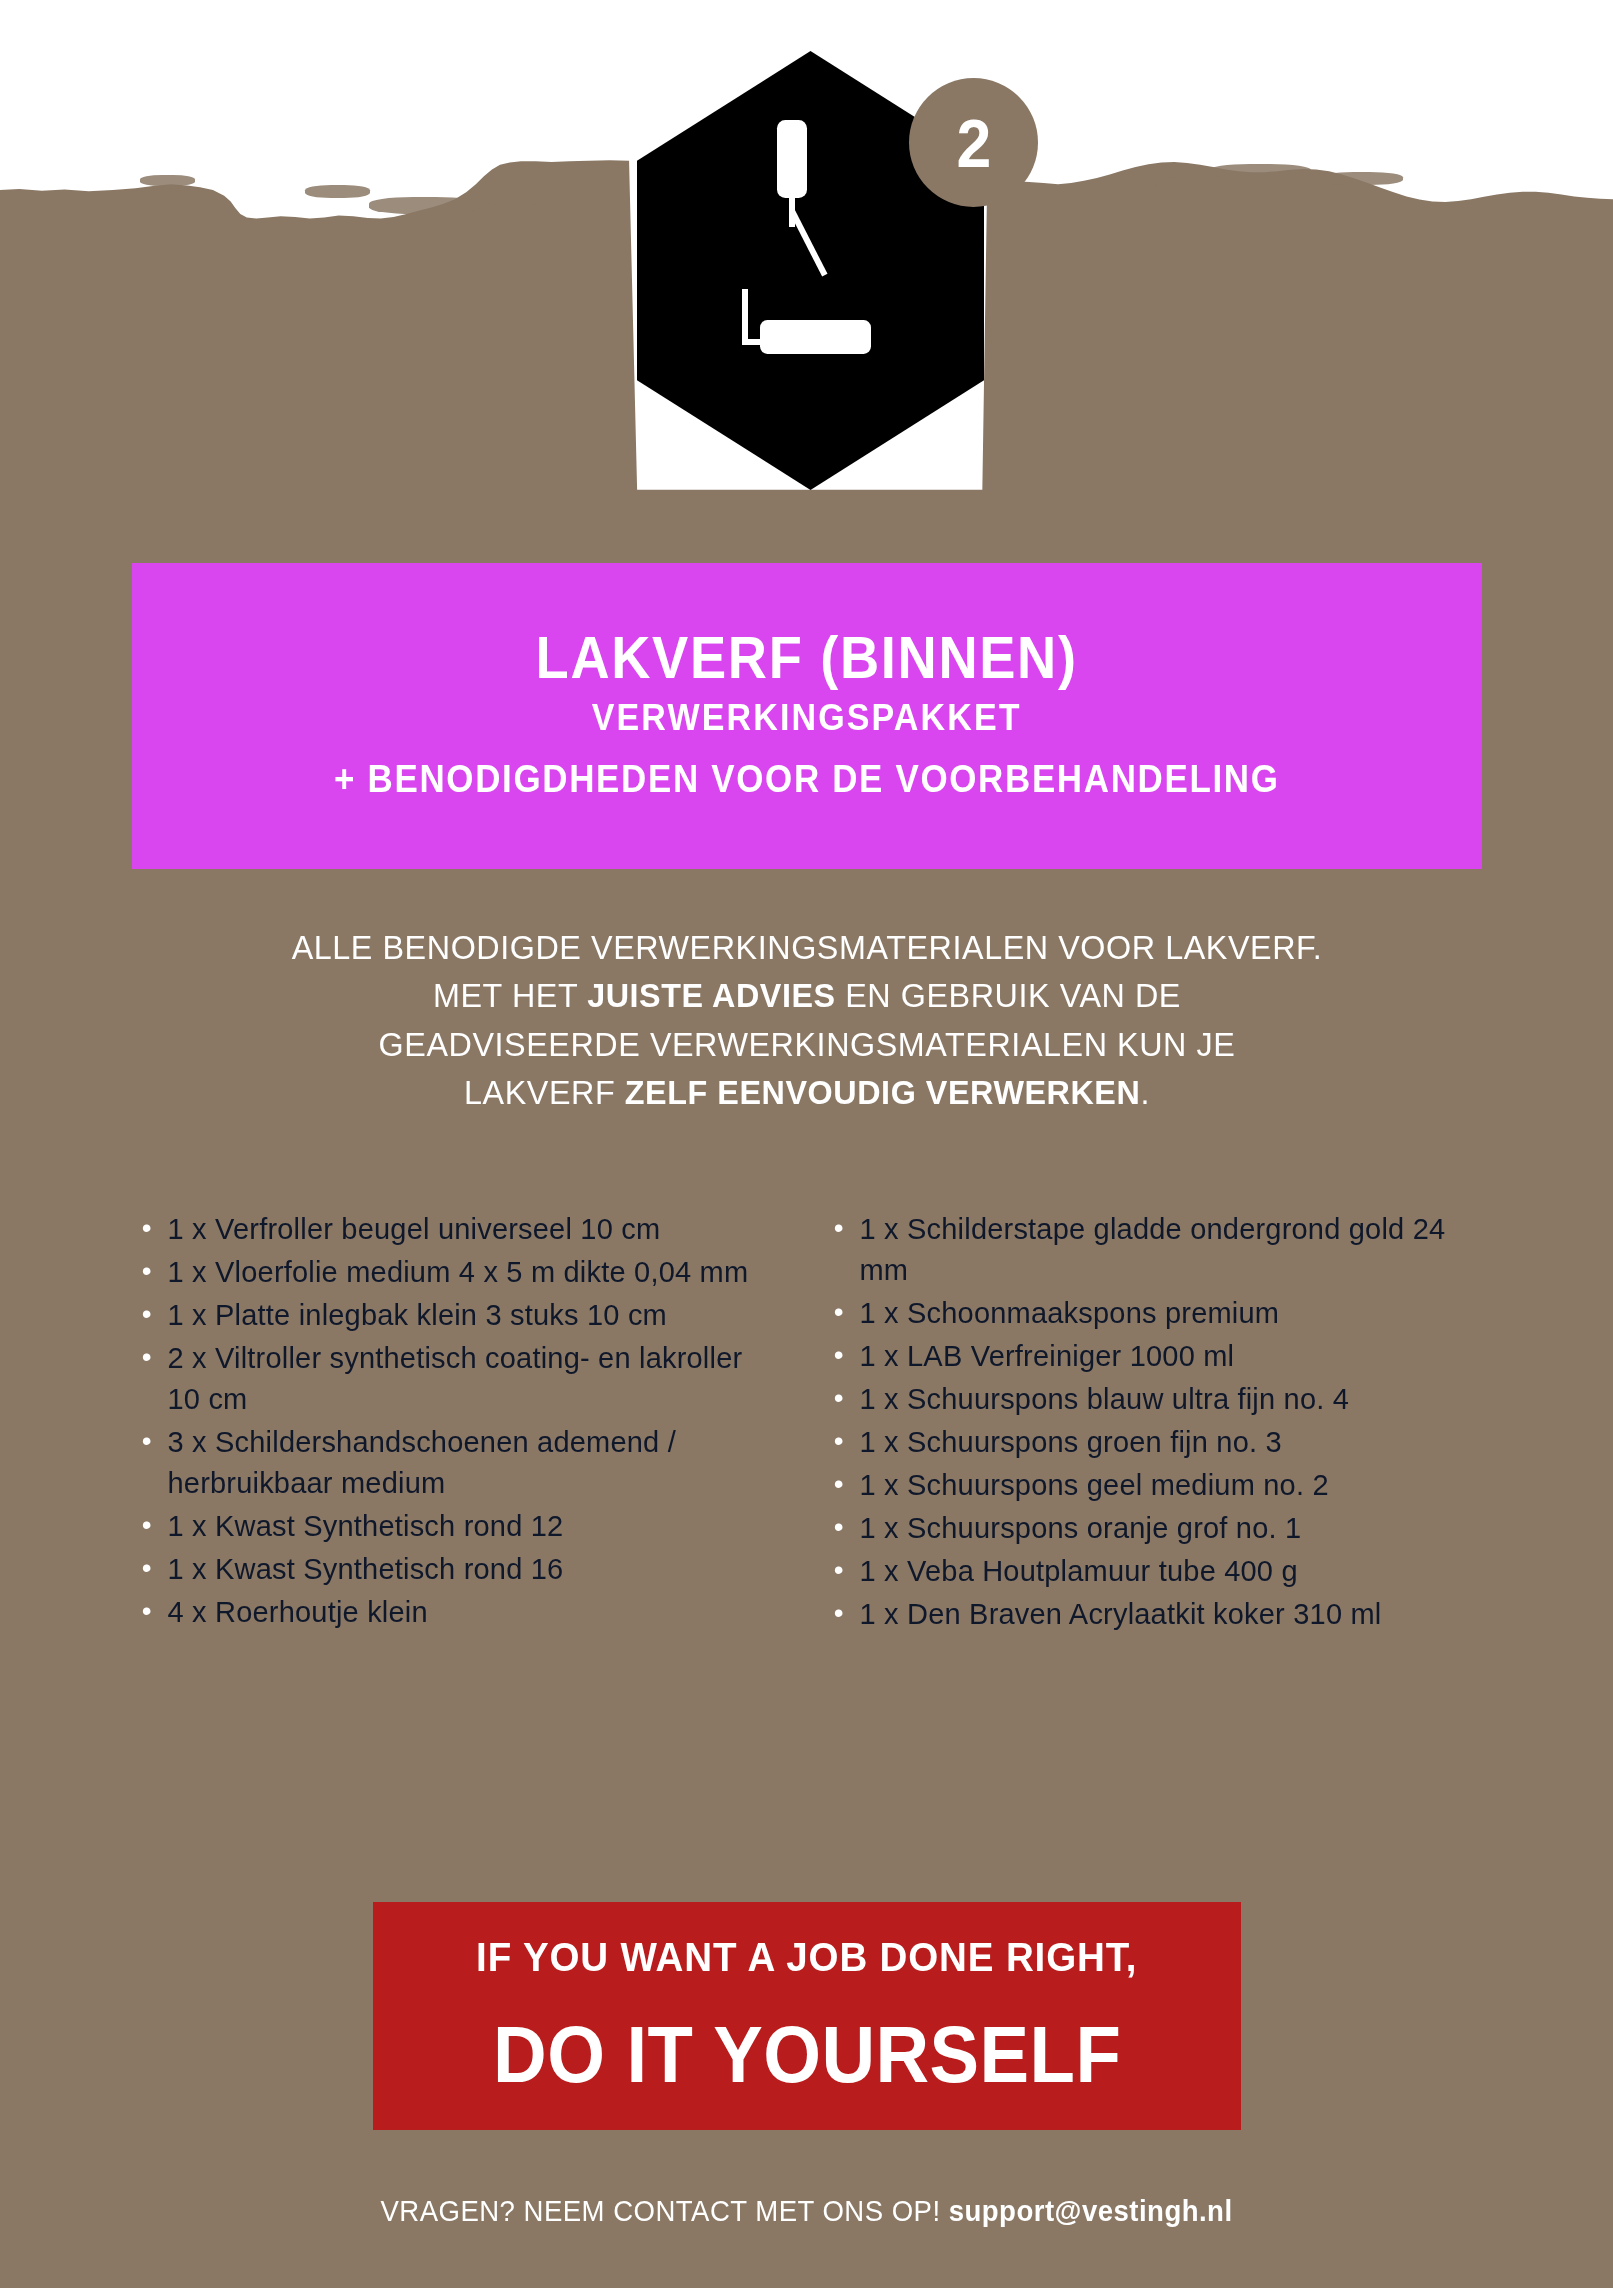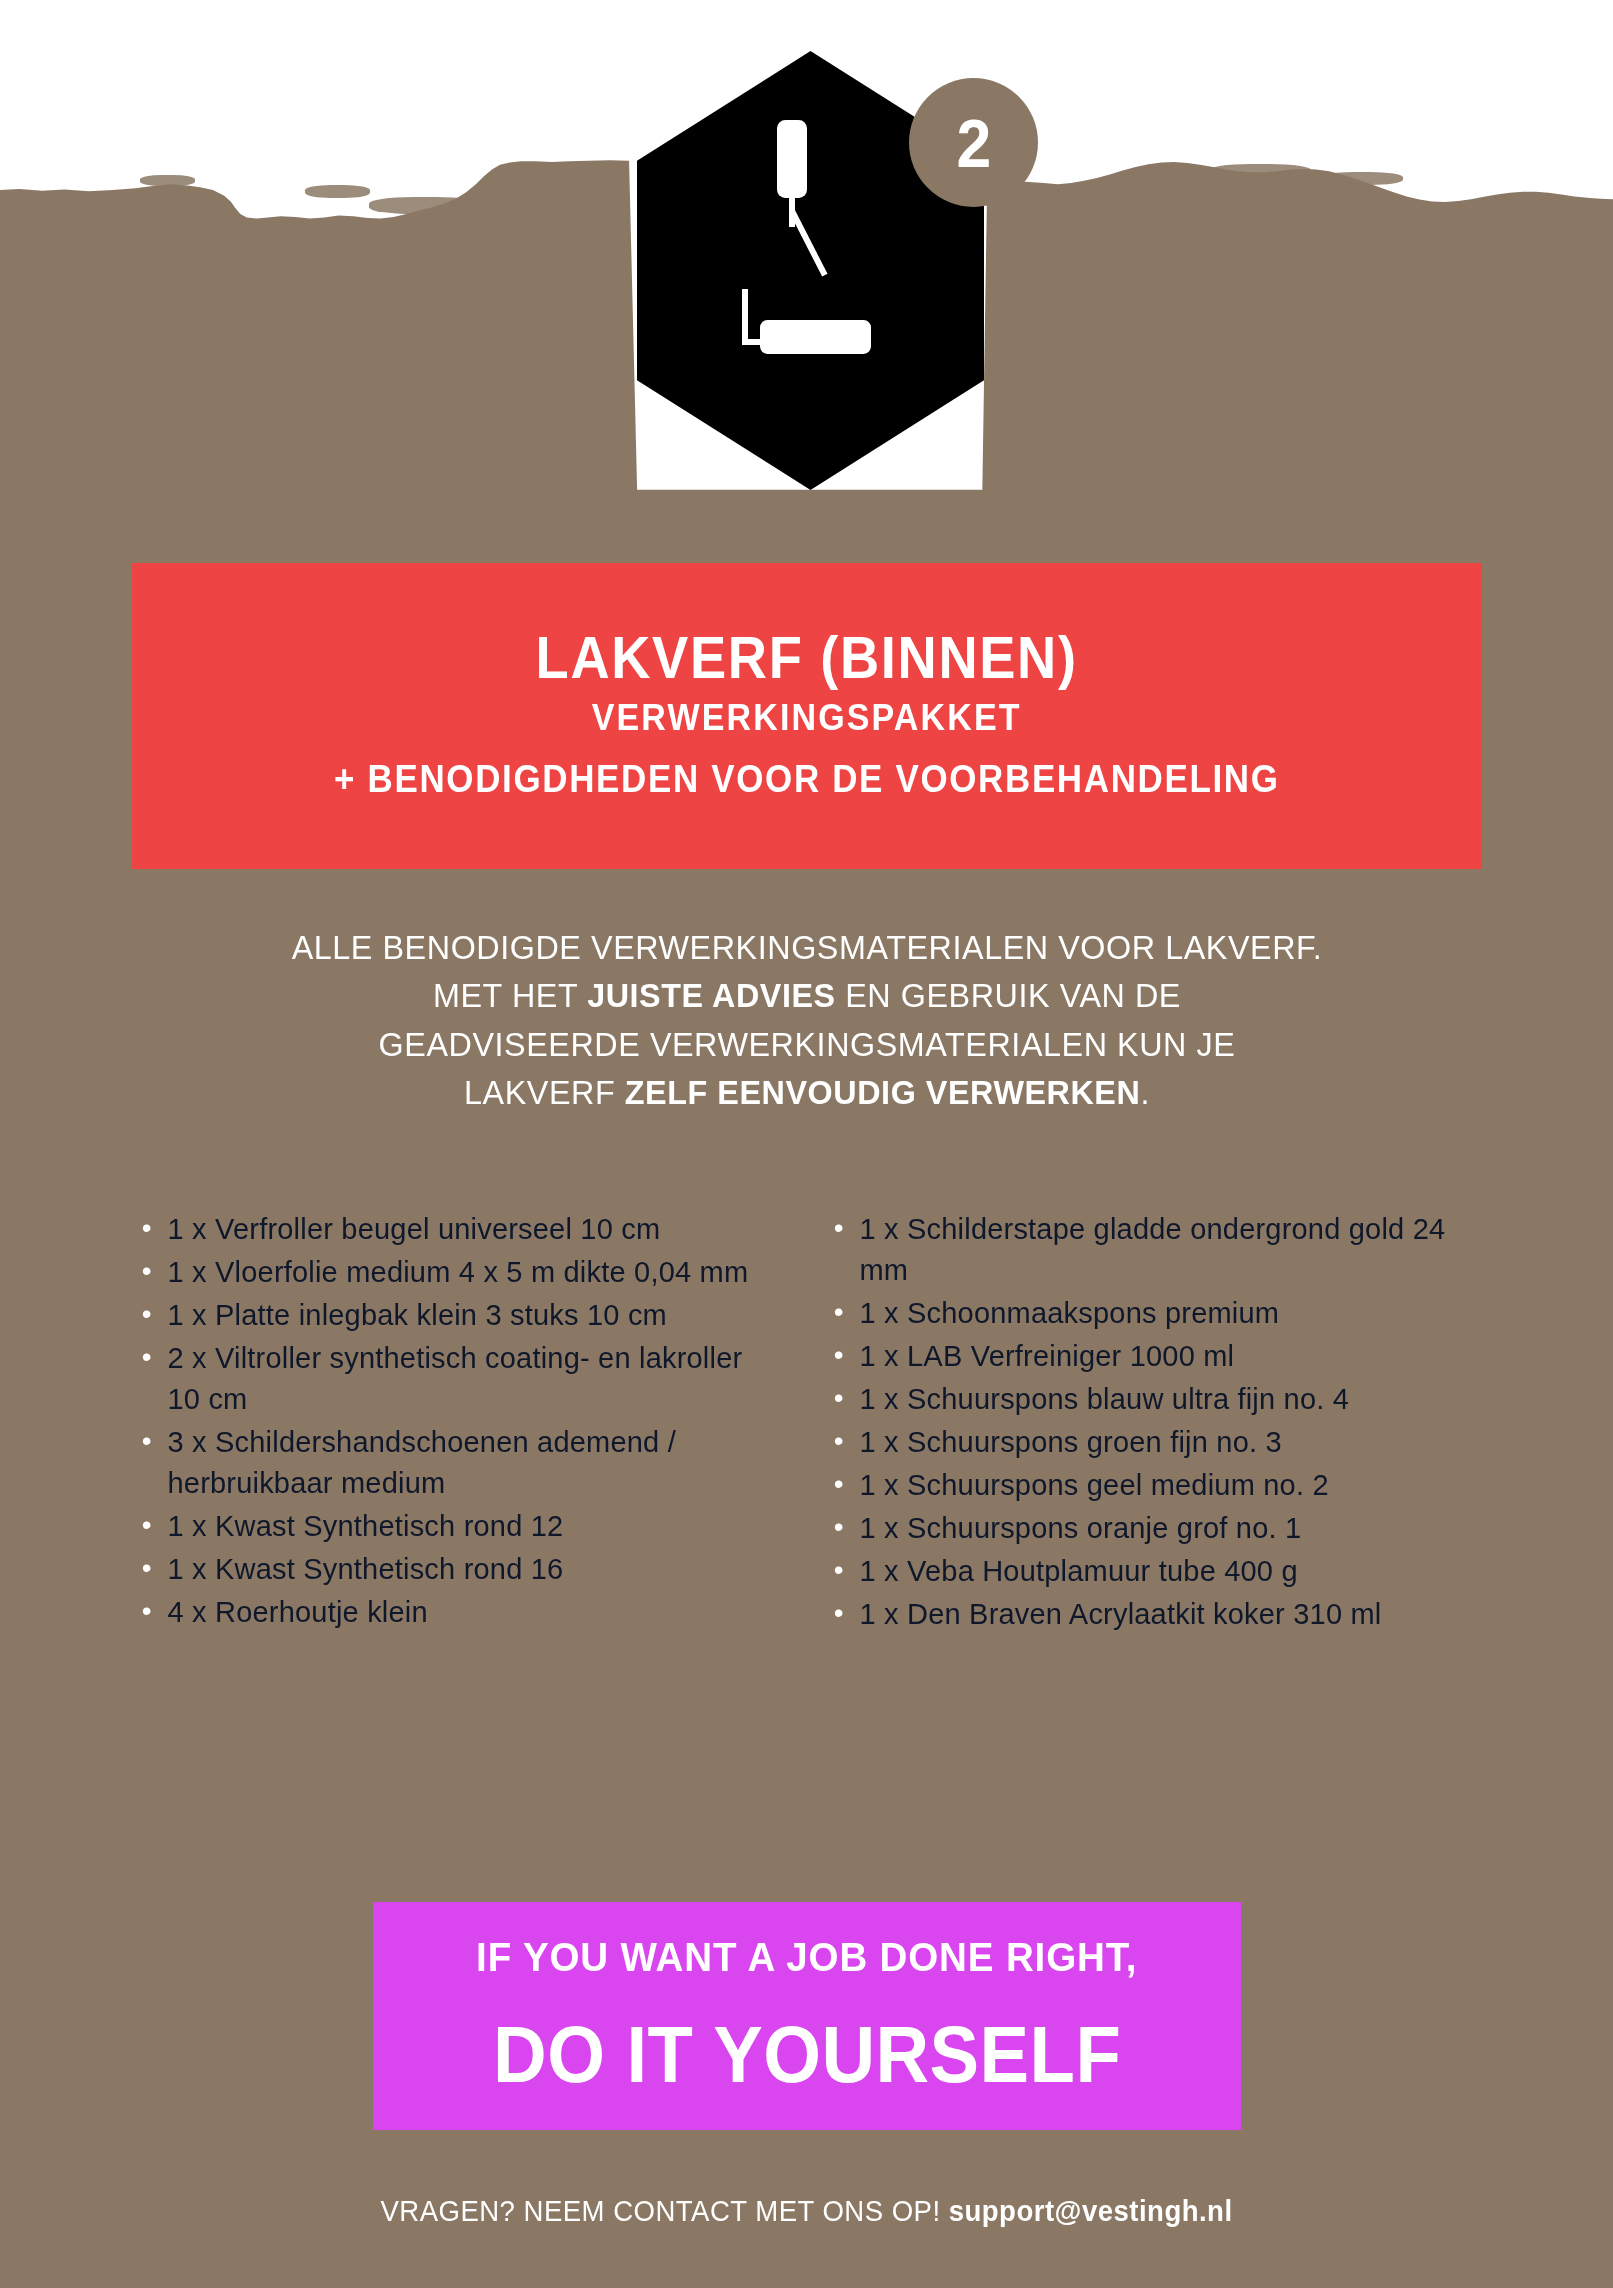--- a/index.html
+++ b/index.html
@@ -149,21 +149,21 @@
     letter-spacing: -0.9px;
   }
 
   
   .title-box {
     position: absolute;
     left: 132px;
     top: 563px;
     width: 1350px;
     height: 306px;
-    background: #ef4444;
+    background: #d946ef;
     display: flex;
     flex-direction: column;
     align-items: center;
     justify-content: center;
     text-align: center;
   }
   .title-main {
     color: #ffffff;
     font-weight: bold;
     font-size: 59px;
@@ -238,21 +238,21 @@
     color: #ffffff;
   }
 
   
   .slogan {
     position: absolute;
     left: 373px;
     top: 1902px;
     width: 868px;
     height: 228px;
-    background: #d946ef;
+    background: #b91c1c;
     display: flex;
     flex-direction: column;
     align-items: center;
     justify-content: center;
     gap: 24px;
   }
   .slogan-line1 {
     color: #ffffff;
     font-weight: bold;
     font-size: 41px;

